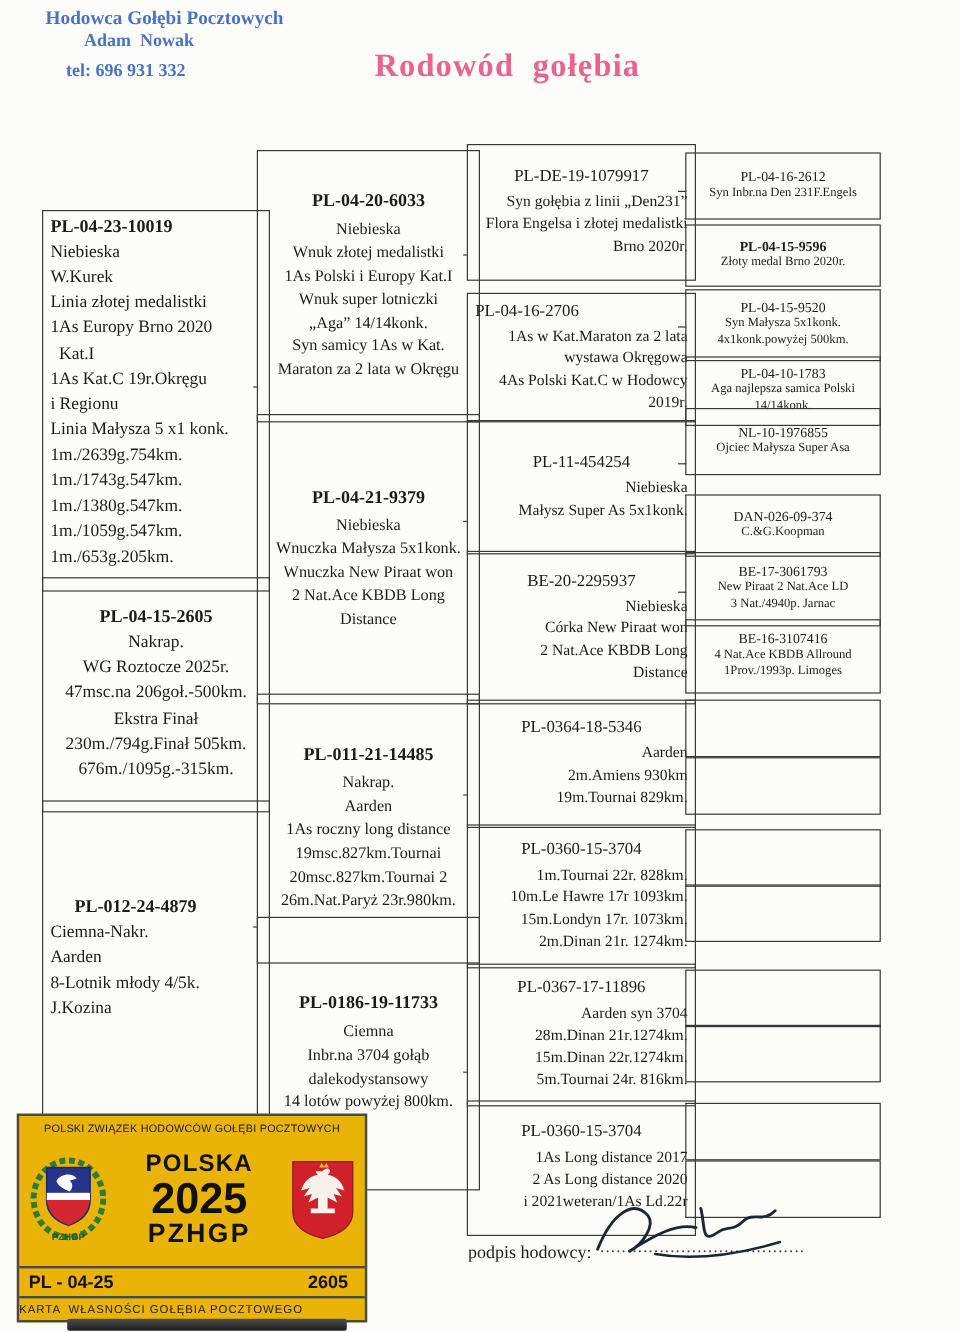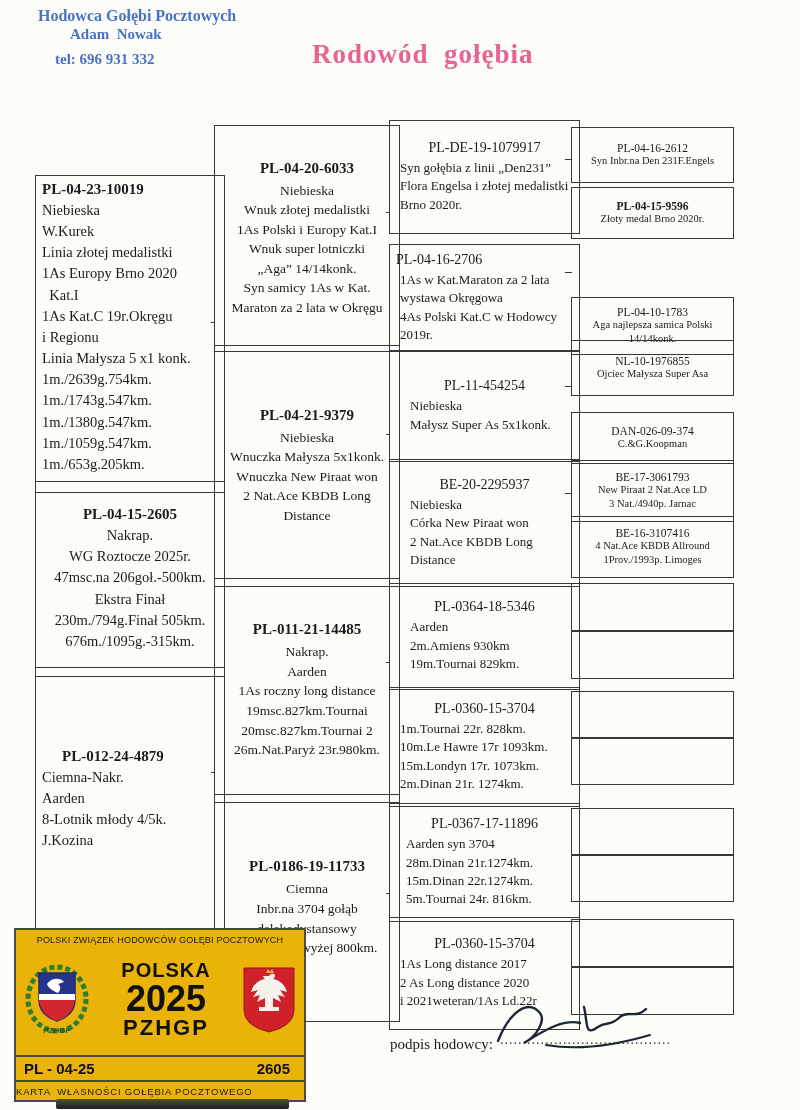--- a/index.html
+++ b/index.html
@@ -13,21 +13,21 @@
              color:#e8638f;letter-spacing:1px;white-space:pre;}
   .box{position:absolute;border:1px solid #383838;padding:5px 6px;margin-top:20px;}
   .vc{display:flex;flex-direction:column;justify-content:center;}
   .tc{text-align:center;}
   .lines{white-space:pre-line;}
   .c1 .ring{font-size:15px;font-weight:bold;margin-bottom:2px;}
   .c1 .lines{font-size:14.5px;line-height:1.46;}
   .c2 .ring{font-size:15px;font-weight:bold;margin-bottom:4px;}
   .c2 .lines{font-size:13.5px;line-height:1.45;}
   .c3 .ring{font-size:14px;text-align:center;margin-bottom:3px;}
-  .c3 .lines{font-size:13px;line-height:1.42;padding-left:4px;}
+  .c3 .lines{font-size:13px;line-height:1.42;padding-left:4px;text-align:right;}
   .c4{text-align:center;}
   .c4 .ring{font-size:11.5px;}
   .c4 .lines{font-size:10.5px;line-height:1.3;}
   .bold-ring .ring{font-weight:bold;}
   .connector{position:absolute;height:0;border-top:1px solid #383838;}
   .card{position:absolute;left:14px;top:928px;width:288px;height:170px;
         border:2px solid #4a4a4a;background:#eab308;display:flex;flex-direction:column;}
   .card-assoc{font-family:"Liberation Sans",sans-serif;font-size:9px;text-align:center;
               padding-top:5px;letter-spacing:0.2px;}
   .card-mid{flex:1;display:flex;align-items:center;justify-content:space-between;padding:2px 8px;}
@@ -110,21 +110,21 @@
   </div>
   <div class="box c2 vc tc" style="left:214px;top:558px;width:172px;height:213px">
     <div class="ring">PL-011-21-14485</div>
     <div class="lines">Nakrap.
 Aarden
 1As roczny long distance
 19msc.827km.Tournai
 20msc.827km.Tournai 2
 26m.Nat.Paryż 23r.980km.</div>
   </div>
-  <div class="box c2 vc tc" style="left:214px;top:774px;width:172px;height:216px">
+  <div class="box c2 vc tc" style="left:214px;top:744px;width:172px;height:216px">
     <div class="ring">PL-0186-19-11733</div>
     <div class="lines">Ciemna
 Inbr.na 3704 gołąb
 dalekodystansowy
 14 lotów powyżej 800km.</div>
   </div>
 
   <div class="box c3 vc" style="left:389px;top:100px;width:177px;height:102px">
     <div class="ring">PL-DE-19-1079917</div>
     <div class="lines">Syn gołębia z linii „Den231”
@@ -177,20 +177,25 @@
 i 2021weteran/1As Ld.22r</div>
   </div>
 
   <div class="box c4 vc" style="left:571px;top:107px;width:149px;height:44px">
     <div class="ring">PL-04-16-2612</div>
     <div class="lines">Syn Inbr.na Den 231F.Engels</div>
   </div>
   <div class="box c4 vc bold-ring" style="left:571px;top:167px;width:149px;height:40px">
     <div class="ring">PL-04-15-9596</div>
     <div class="lines">Złoty medal Brno 2020r.</div>
+  </div>
+  <div class="box c4 vc" style="left:571px;top:221px;width:149px;height:48px">
+    <div class="ring">PL-04-15-9520</div>
+    <div class="lines">Syn Małysza 5x1konk.
+4x1konk.powyżej 500km.</div>
   </div>
   <div class="box c4 vc" style="left:571px;top:277px;width:149px;height:46px">
     <div class="ring">PL-04-10-1783</div>
     <div class="lines">Aga najlepsza samica Polski
 14/14konk.</div>
   </div>
   <div class="box c4 vc" style="left:571px;top:320px;width:149px;height:44px">
     <div class="ring">NL-10-1976855</div>
     <div class="lines">Ojciec Małysza Super Asa</div>
   </div>

